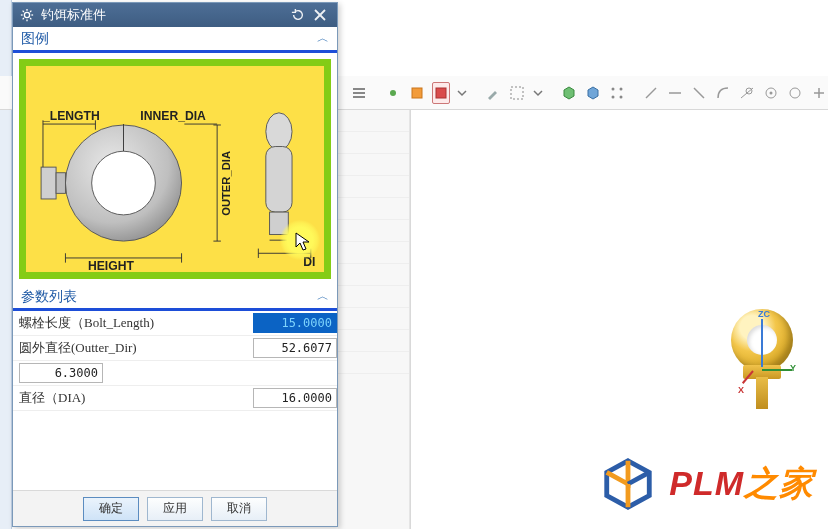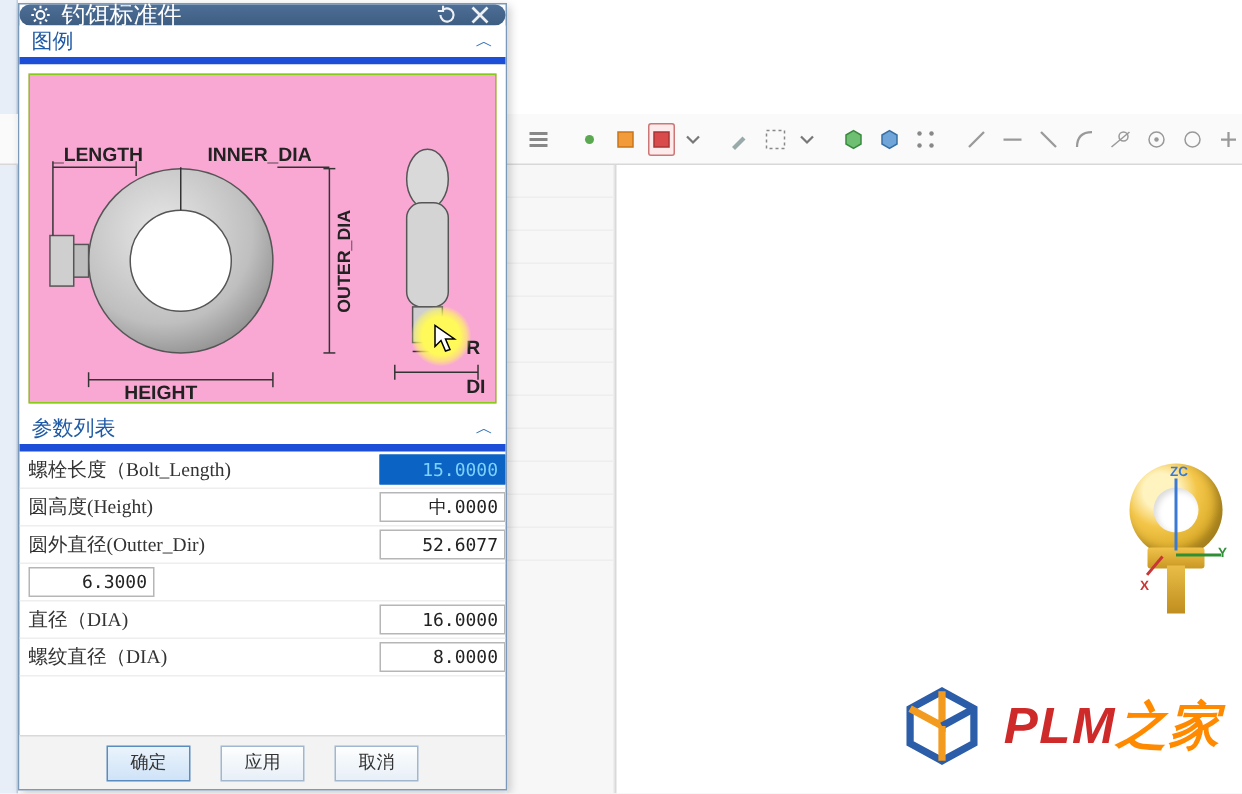--- a/index.html
+++ b/index.html
@@ -9,52 +9,52 @@
   
   .ribbon { position: absolute; left: 0; top: 76px; right: 0; height: 34px; background: #fafafa; border-bottom: 1px solid #d8d8d8; display: flex; align-items: center; padding-left: 350px; gap: 6px; }
   .ribbon .tb-ico { width: 22px; height: 22px; display: flex; align-items: center; justify-content: center; border: 1px solid transparent; border-radius: 2px; cursor: pointer; }
   .ribbon .sep { width: 1px; height: 20px; background: #ccc; margin: 0 2px; }
   .ribbon svg { display: block; }
 
   .bg-strip { position: absolute; left: 0; top: 0; width: 12px; height: 529px; background: #e7eef7; border-right: 1px solid #bfd0e4; }
 
   
   .panel { position: absolute; left: 12px; top: 2px; width: 326px; height: 525px; background: #fff; border: 1px solid #7b99b9; box-shadow: 2px 2px 6px rgba(0,0,0,.2); display: flex; flex-direction: column; }
-  .panel-title { height: 14px; background: linear-gradient(#4d6e96,#3e5d82); color: #fff; display: flex; align-items: center; padding: 0 6px; font-size: 16px; border-radius: 11px; }
+  .panel-title { height: 24px; background: linear-gradient(#4d6e96,#3e5d82); color: #fff; display: flex; align-items: center; padding: 0 6px; font-size: 13px; }
   .panel-title .gear { width: 16px; height: 16px; margin-right: 6px; display:flex; align-items:center; justify-content:center;}
   .panel-title .spacer { flex: 1; }
   .panel-title .tbtn { width: 22px; height: 20px; display:flex; align-items:center; justify-content:center; cursor:pointer; opacity:.9;}
 
-  .section-hdr { height: 26px; background: #fff; display: flex; align-items: center; padding: 0 8px; color: #1f5aa6; font-size: 14px; border-bottom: 5px solid #1d4ed8; justify-content: space-between; cursor: pointer;}
+  .section-hdr { height: 26px; background: #fff; display: flex; align-items: center; padding: 0 8px; color: #1f5aa6; font-size: 14px; border-bottom: 3px solid #1d4ed8; justify-content: space-between; cursor: pointer;}
   .section-hdr .chev { color: #2f6fb3; font-size: 12px; }
 
   .diagram { height: 232px; background: #fff; padding: 6px; }
-  .diagram-inner { width: 100%; height: 100%; border: 1px solid #84cc16; position: relative; background: #f9a8d4; }
+  .diagram-inner { width: 100%; height: 100%; border: 7px solid #84cc16; position: relative; background: #fde047; }
   .diagram-inner svg { width: 100%; height: 100%; }
   .dlabel { font: bold 13px Arial; fill: #222; }
   .rotlabel { font: bold 12px Arial; fill: #222; }
 
   .param-list { flex: 1; overflow: auto; }
   .param-row { display: flex; align-items: center; height: 25px; font-size: 13px; color: #333; border-bottom: 1px solid #eee; padding-left: 6px;}
   .param-row .pname { flex: 1; font-family: Liberation Serif, serif; }
   .param-row .pval { width: 84px; height: 20px; border: 1px solid #b6b6b6; background: #fff; text-align: right; padding: 0 4px; font-size: 12px; line-height: 18px; font-family: Consolas, monospace; color: #222; }
   .param-row .pval.sel { background: #0b63c4; color: #7dd3fc; border-color: #0b63c4; }
   .param-row .pval .cur { display:inline-block; width:10px; text-align:center; }
 
-  .btnbar { height: 36px; background: #f3f3f3; border-top: 1px solid #d9d9d9; display: flex; align-items: center; justify-content: center; gap: 20px;}
+  .btnbar { height: 36px; background: #f3f3f3; border-top: 1px solid #d9d9d9; display: flex; align-items: center; justify-content: center; gap: 8px;}
   .btn { min-width: 56px; height: 24px; padding: 0 10px; border: 1px solid #9fb7cf; background: linear-gradient(#fdfefe,#e7eff7); font-size: 12px; color: #333; cursor: pointer;}
   .btn.primary { border-color: #5b8cc0; background: linear-gradient(#eaf3fc,#cfe3f7); }
 
   
   .canvas { position: absolute; left: 410px; top: 110px; right: 0; bottom: 0; background: #fff; border-left: 1px solid #d9d9d9; }
   .canvas-side { position: absolute; left: 338px; top: 110px; width: 72px; bottom: 0; background: #f7f7f7; border-right: 1px solid #e5e5e5; }
   .canvas-side .row { height: 22px; border-bottom: 1px solid #eee; }
 
   
-  .model { position: absolute; right: 4px; bottom: 100px; width: 80px; height: 120px; text-decoration: underline; }
+  .model { position: absolute; right: 26px; bottom: 100px; width: 80px; height: 120px; text-decoration: underline; }
   .model .ring { position: absolute; top: 0; left: 50%; transform: translateX(-50%); width: 62px; height: 62px; border-radius: 50%; background: radial-gradient(circle at 34% 30%, #fff3c0 0 20%, #f3c64a 40%, #d8a826 70%); box-shadow: inset -4px -4px 6px rgba(0,0,0,.25);}
   .model .ring::after { content:""; position:absolute; top:16px; left:16px; width:30px; height:30px; border-radius:50%; background:#fff; box-shadow: inset 2px 2px 4px rgba(0,0,0,.15);}
   .model .base { position:absolute; top:56px; left:50%; transform:translateX(-50%); width:38px; height:14px; background: linear-gradient(#f1c34b,#c99722); border-radius:2px;}
   .model .bolt { position:absolute; top:68px; left:50%; transform:translateX(-50%); width:12px; height:32px; background: linear-gradient(#e9bd47,#c08e1e);}
   .model .axes { position:absolute; top:60px; left:50%; transform:translateX(-50%);}
   .model .ax { position:absolute; font-size:9px; font-weight:bold; }
   .model .axZ { color:#3a7ad6; top:-60px; left:-4px; }
   .model .axZ::before{content:"";position:absolute;left:3px;top:10px;width:2px;height:48px;background:#3a7ad6;}
   .model .axY { color:#2f8f35; top:-6px; left:28px; }
   .model .axY::before{content:"";position:absolute;left:-28px;top:6px;width:30px;height:2px;background:#2f8f35;}
@@ -325,38 +325,30 @@
       <span>参数列表</span>
       <span class="chev">︿</span>
     </div>
 
     <div class="param-list" id="param-list">
         <div class="param-row">
           <div class="pname">螺栓长度（Bolt_Length)</div>
           <div class="pval sel">15.0000</div>
         </div>
         <div class="param-row">
-          <div class="pname">圆高度(Height)</div>
-          <div class="pval"><span class="cur">中</span>.0000</div>
-        </div>
-        <div class="param-row">
           <div class="pname">圆外直径(Outter_Dir)</div>
           <div class="pval">52.6077</div>
         </div>
         <div class="param-row">
           <div class="pval">6.3000</div>
         </div>
         <div class="param-row">
           <div class="pname">直径（DIA)</div>
           <div class="pval">16.0000</div>
         </div>
-        <div class="param-row">
-          <div class="pname">螺纹直径（DIA)</div>
-          <div class="pval">8.0000</div>
-        </div>
       </div>
 
     <div class="btnbar">
       <button class="btn primary">确定</button>
       <button class="btn">应用</button>
       <button class="btn">取消</button>
     </div>
   </div>
 
 </div>

